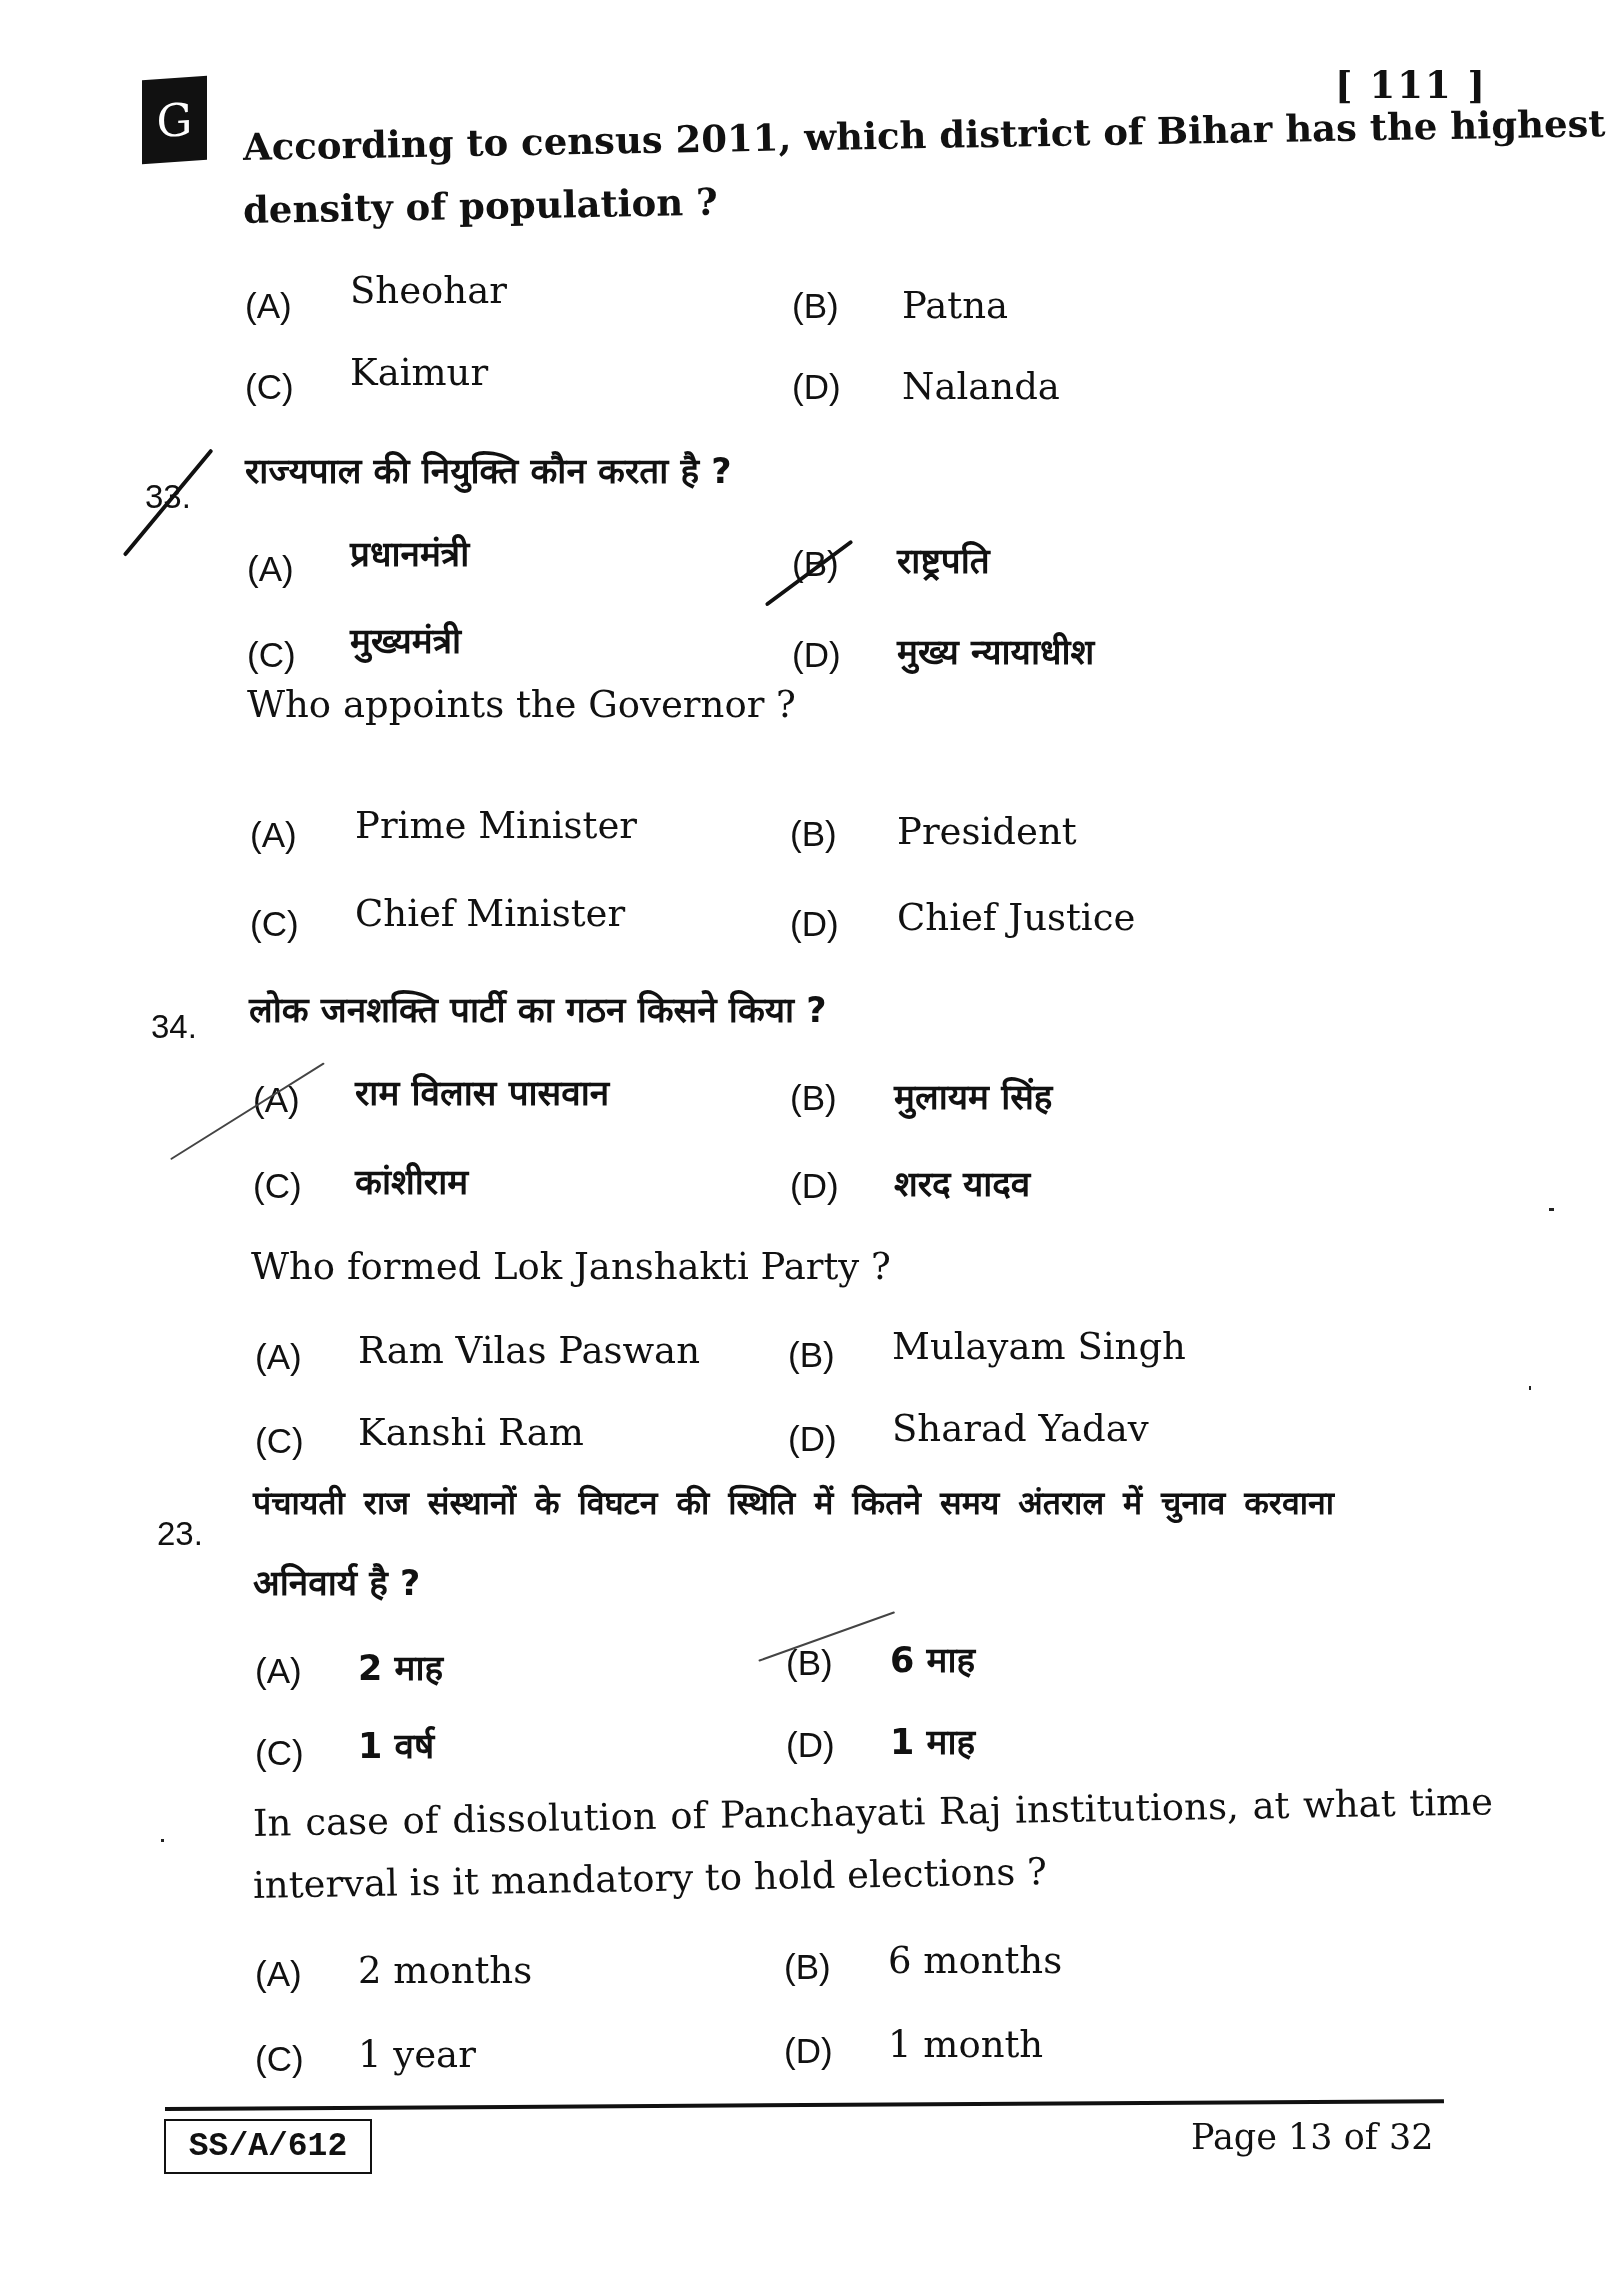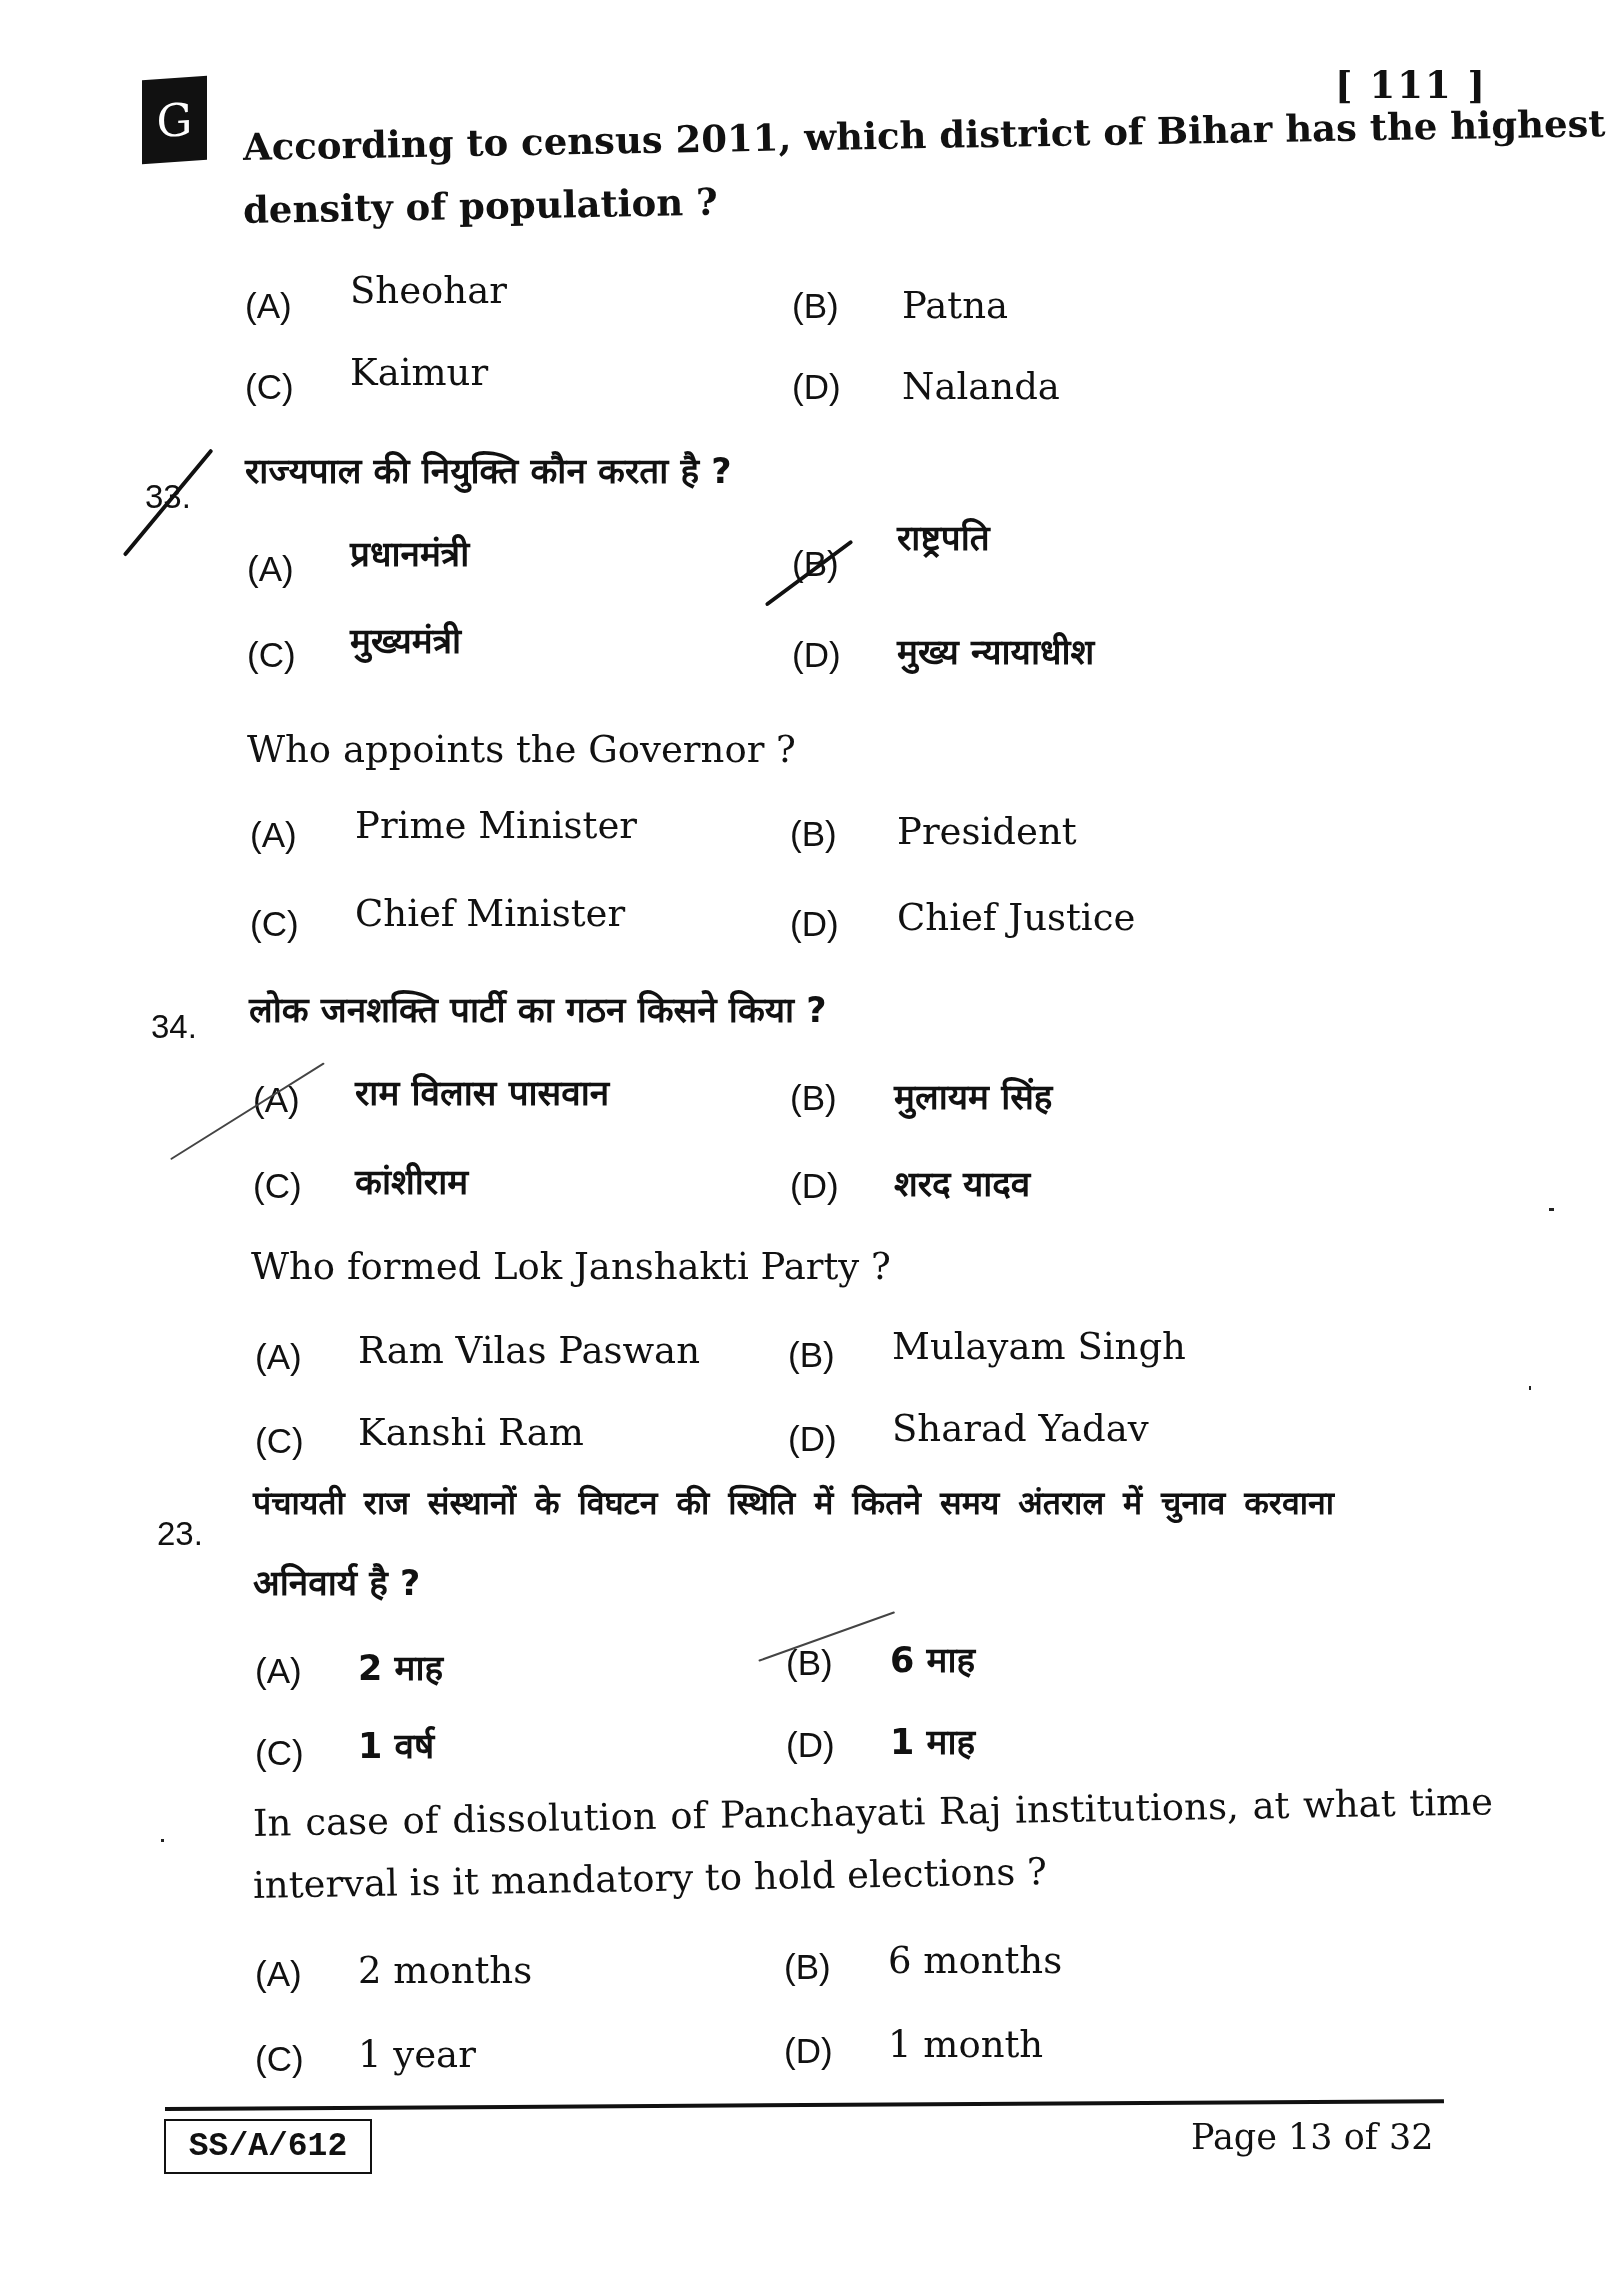--- a/index.html
+++ b/index.html
@@ -56,27 +56,27 @@
 <div class="abs opt-text" style="left:350px; top:351px;">Kaimur</div>
 <div class="abs opt-letter" style="left:792px; top:367px;">(D)</div>
 <div class="abs opt-text" style="left:902px; top:365px;">Nalanda</div>
 
 <div class="abs q-num" style="left:145px; top:478px;">33.</div>
 <div class="abs q-text-hi" style="left:245px; top:446px;">राज्यपाल की नियुक्ति कौन करता है ?</div>
 
 <div class="abs opt-letter" style="left:247px; top:549px;">(A)</div>
 <div class="abs opt-text-hi" style="left:350px; top:529px;">प्रधानमंत्री</div>
 <div class="abs opt-letter" style="left:792px; top:544px;">(B)</div>
-<div class="abs opt-text-hi" style="left:897px; top:513px;">राष्ट्रपति</div>
+<div class="abs opt-text-hi" style="left:897px; top:536px;">राष्ट्रपति</div>
 <div class="abs opt-letter" style="left:247px; top:635px;">(C)</div>
 <div class="abs opt-text-hi" style="left:350px; top:616px;text-align:center;">मुख्यमंत्री</div>
 <div class="abs opt-letter" style="left:792px; top:635px;">(D)</div>
 <div class="abs opt-text-hi" style="left:897px; top:627px;">मुख्य न्यायाधीश</div>
 
-<div class="abs q-text" style="left:247px; top:728px; font-weight:normal;">Who appoints the Governor ?</div>
+<div class="abs q-text" style="left:247px; top:683px; font-weight:normal;">Who appoints the Governor ?</div>
 
 <div class="abs opt-letter" style="left:250px; top:815px;">(A)</div>
 <div class="abs opt-text" style="left:355px; top:804px;">Prime Minister</div>
 <div class="abs opt-letter" style="left:790px; top:814px;">(B)</div>
 <div class="abs opt-text" style="left:897px; top:810px;">President</div>
 <div class="abs opt-letter" style="left:250px; top:904px;">(C)</div>
 <div class="abs opt-text" style="left:355px; top:892px;">Chief Minister</div>
 <div class="abs opt-letter" style="left:790px; top:904px;">(D)</div>
 <div class="abs opt-text" style="left:897px; top:896px;">Chief Justice</div>
 

